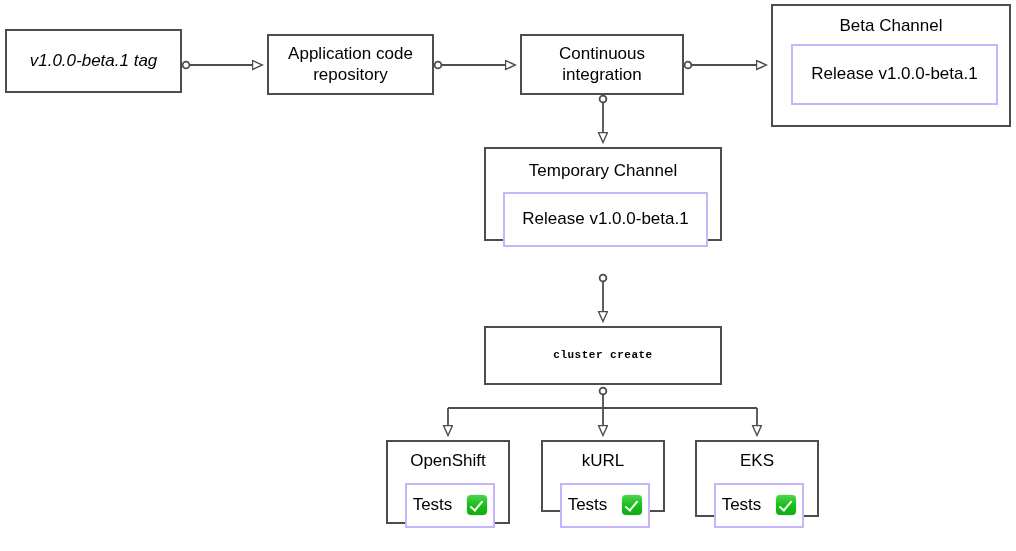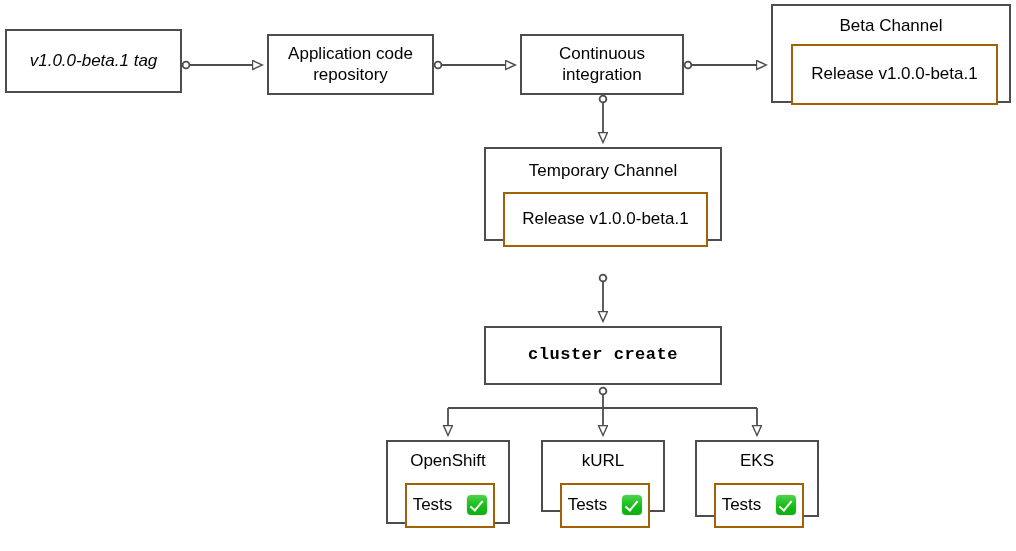--- a/index.html
+++ b/index.html
@@ -49,31 +49,31 @@
     left: 0;
     right: 0;
     text-align: center;
     font-size: 17px;
     color: #000000;
   }
   .inner-box {
     position: absolute;
     box-sizing: border-box;
     background: #ffffff;
-    border: 2px solid #a16207;
+    border: 2px solid #c4b5fd;
     display: flex;
     align-items: center;
     justify-content: center;
     font-size: 17px;
     color: #000000;
   }
   .mono-node {
     font-family: "Liberation Mono", "DejaVu Sans Mono", monospace;
     font-weight: bold;
-    font-size: 17px;
+    font-size: 11px;
     letter-spacing: 0.5px;
   }
   .tests-row {
     display: flex;
     align-items: center;
     justify-content: center;
     gap: 15px;
     white-space: nowrap;
     text-align: center;
   }
@@ -144,21 +144,21 @@
   </div>
 
   <div class="node" style="left:267px; top:34px; width:167px; height:61px; padding:12px 10px;justify-content:center;">
     <span>Application code repository</span>
   </div>
 
   <div class="node" style="left:520px; top:34px; width:164px; height:61px; padding:0 0;">
     <span>Continuous integration</span>
   </div>
 
-  <div class="node container" style="left:771px; top:4px; width:240px; height:99px;">
+  <div class="node container" style="left:771px; top:4px; width:240px; height:123px;">
     <div class="container-title" style="top:10px;">Beta Channel</div>
     <div class="inner-box" style="left:18px; top:38px; width:207px; height:61px;">
       <span>Release v1.0.0-beta.1</span>
     </div>
   </div>
 
   <div class="node container" style="left:484px; top:147px; width:238px; height:94px;">
     <div class="container-title" style="top:12px;">Temporary Channel</div>
     <div class="inner-box" style="left:17px; top:43px; width:205px; height:55px;">
       <span>Release v1.0.0-beta.1</span>

